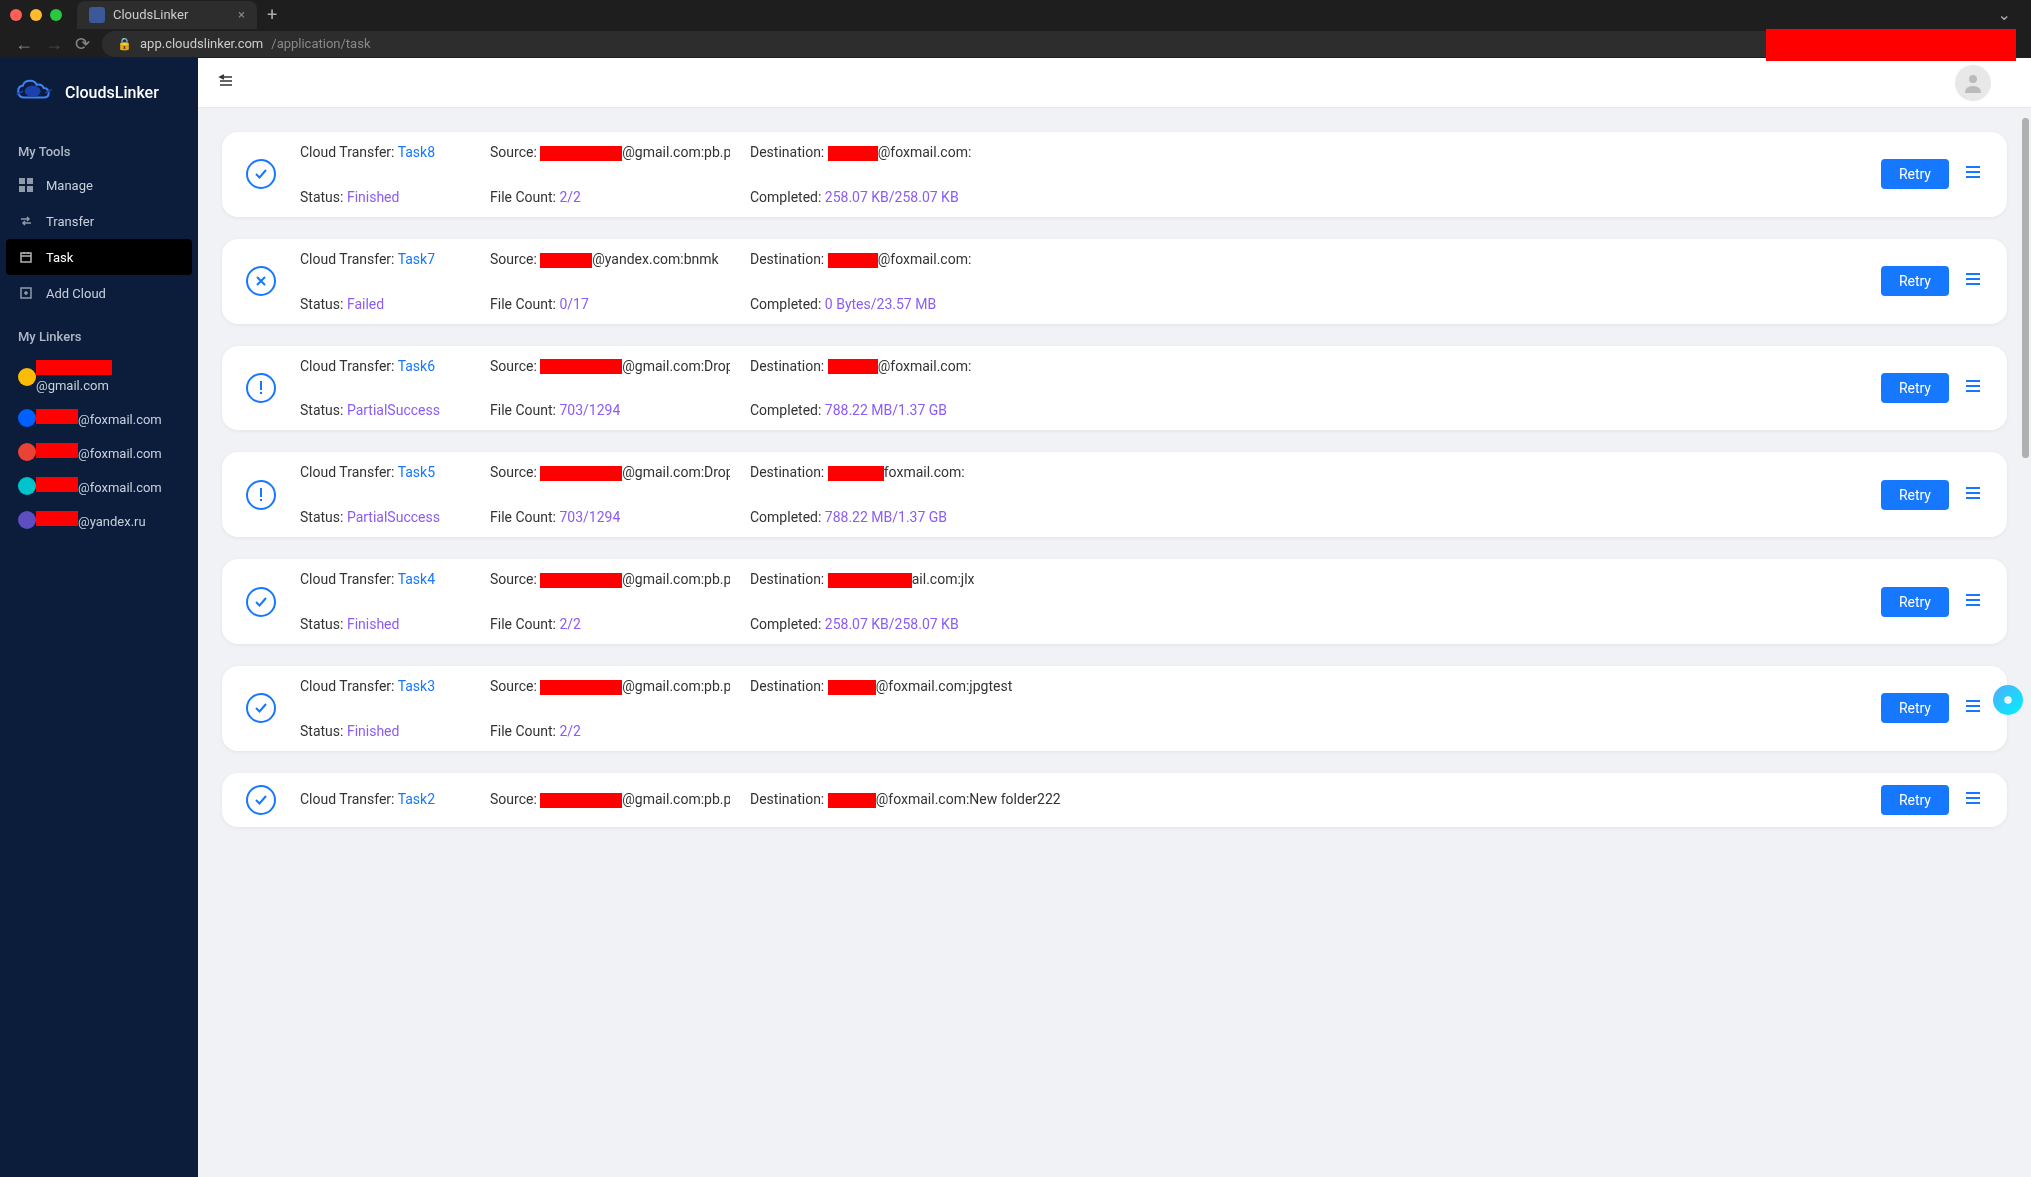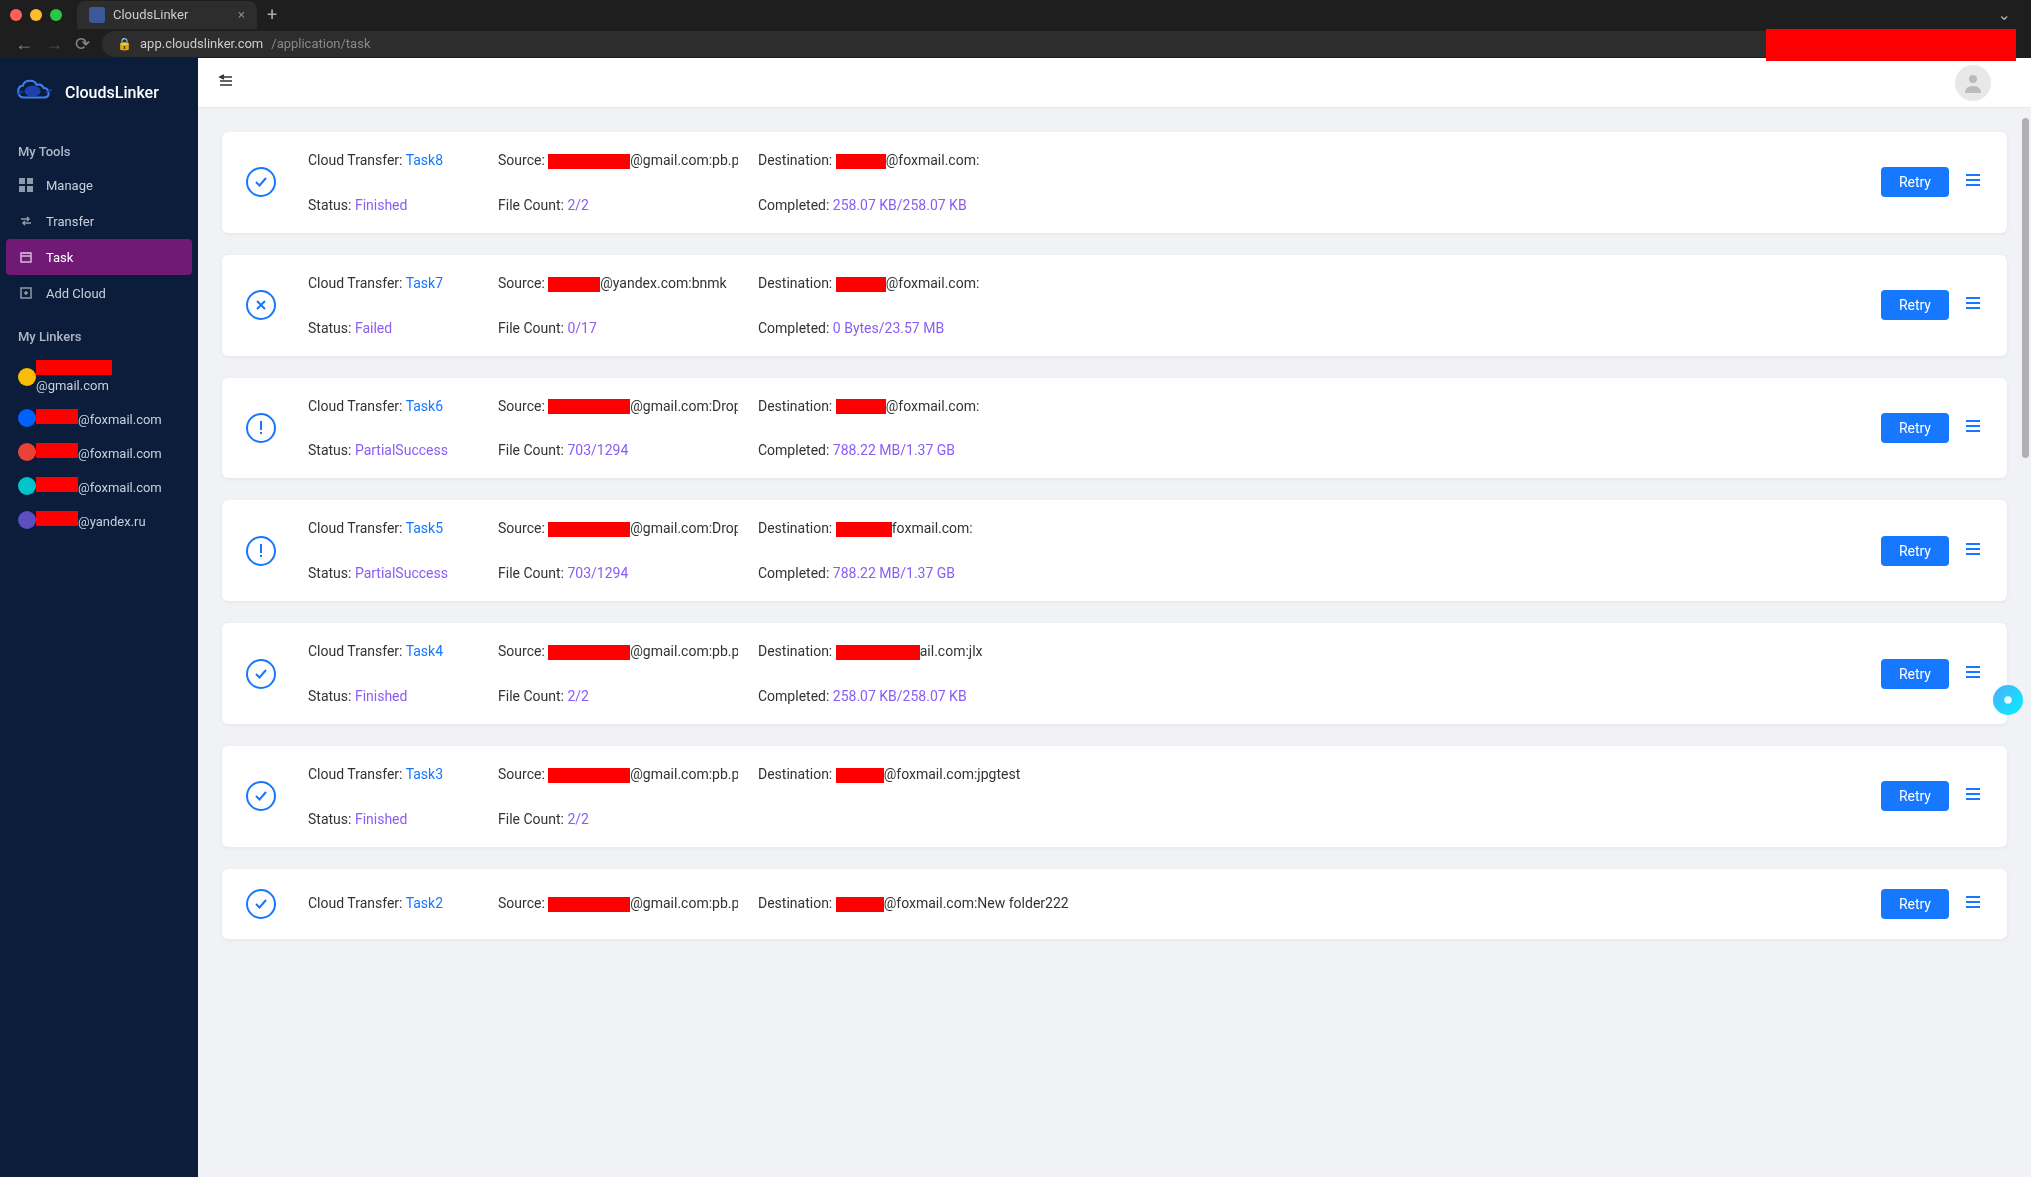--- a/index.html
+++ b/index.html
@@ -28,35 +28,35 @@
     
     .app { display: flex; height: calc(1177px - 58px); }
     
     
     .sidebar { width: 198px; background: #0b1d3a; color: #d0d6e0; overflow-y: auto; }
     .logo-section { display: flex; align-items: center; padding: 20px 15px; gap: 10px; }
     .logo-svg { width: 40px; height: 28px; }
     .logo-text { color: #fff; font-size: 16px; font-weight: 500; }
     .section-header { padding: 18px 18px 8px; font-size: 13px; color: #b0b8c8; font-weight: 500; }
     .nav-item { display: flex; align-items: center; padding: 10px 18px; gap: 12px; font-size: 13px; cursor: pointer; color: #c8d0dc; text-align: center; }
-    .nav-item.active { background: #701a75; color: #fff; border-radius: 4px; margin: 0 6px; padding: 10px 12px; }
+    .nav-item.active { background: #000000; color: #fff; border-radius: 4px; margin: 0 6px; padding: 10px 12px; }
     .nav-icon { width: 16px; height: 16px; display: flex; align-items: center; justify-content: center; opacity: 0.7; }
     .linker-item { display: flex; align-items: center; padding: 8px 18px; font-size: 13px; cursor: pointer; color: #c8d0dc; position: relative; }
     .linker-icon { width: 18px; height: 18px; border-radius: 3px; flex-shrink: 0; }
     .linker-redacted { background: #ff0000; height: 15px; display: inline-block; }
     
     
     .main { flex: 1; background: #fff; display: flex; flex-direction: column; }
     .top-bar { height: 50px; border-bottom: 1px solid #e8e8e8; display: flex; align-items: center; padding: 0 20px; justify-content: space-between; background: #fff; }
     .collapse-btn { cursor: pointer; color: #333; }
     .avatar { width: 36px; height: 36px; border-radius: 50%; background: #e8e8e8; display: flex; align-items: center; justify-content: center; color: #bbb; margin-right: 20px; }
     
     .content-area { flex: 1; background: #f0f2f5; padding: 24px; overflow-y: auto; position: relative; }
     
-    .task-card { background: #fff; border-radius: 6px; box-shadow: 0 1px 4px rgba(0,0,0,0.06); margin-bottom: 22px; padding: 20px 24px; display: flex; align-items: center; gap: 32px; }
+    .task-card { background: #fff; border-radius: 16px; box-shadow: 0 1px 4px rgba(0,0,0,0.06); margin-bottom: 22px; padding: 12px 24px; display: flex; align-items: center; gap: 24px; }
     .task-status-icon { width: 30px; height: 30px; border: 2px solid; border-radius: 50%; display: flex; align-items: center; justify-content: center; flex-shrink: 0; }
     .task-status-icon.success { border-color: #1677ff; color: #1677ff; }
     .task-status-icon.failed { border-color: #1677ff; color: #1677ff; }
     .task-status-icon.partial { border-color: #1677ff; color: #1677ff; }
     
     .task-info { flex: 1; display: grid; grid-template-columns: 170px 240px 1fr; row-gap: 28px; column-gap: 20px; font-size: 14px; color: #333; }
     .task-label { color: #333; }
     .task-link { color: #1677ff; }
     .task-value { color: #8b5cf6; }
     .task-cell { white-space: nowrap; overflow: hidden; }

